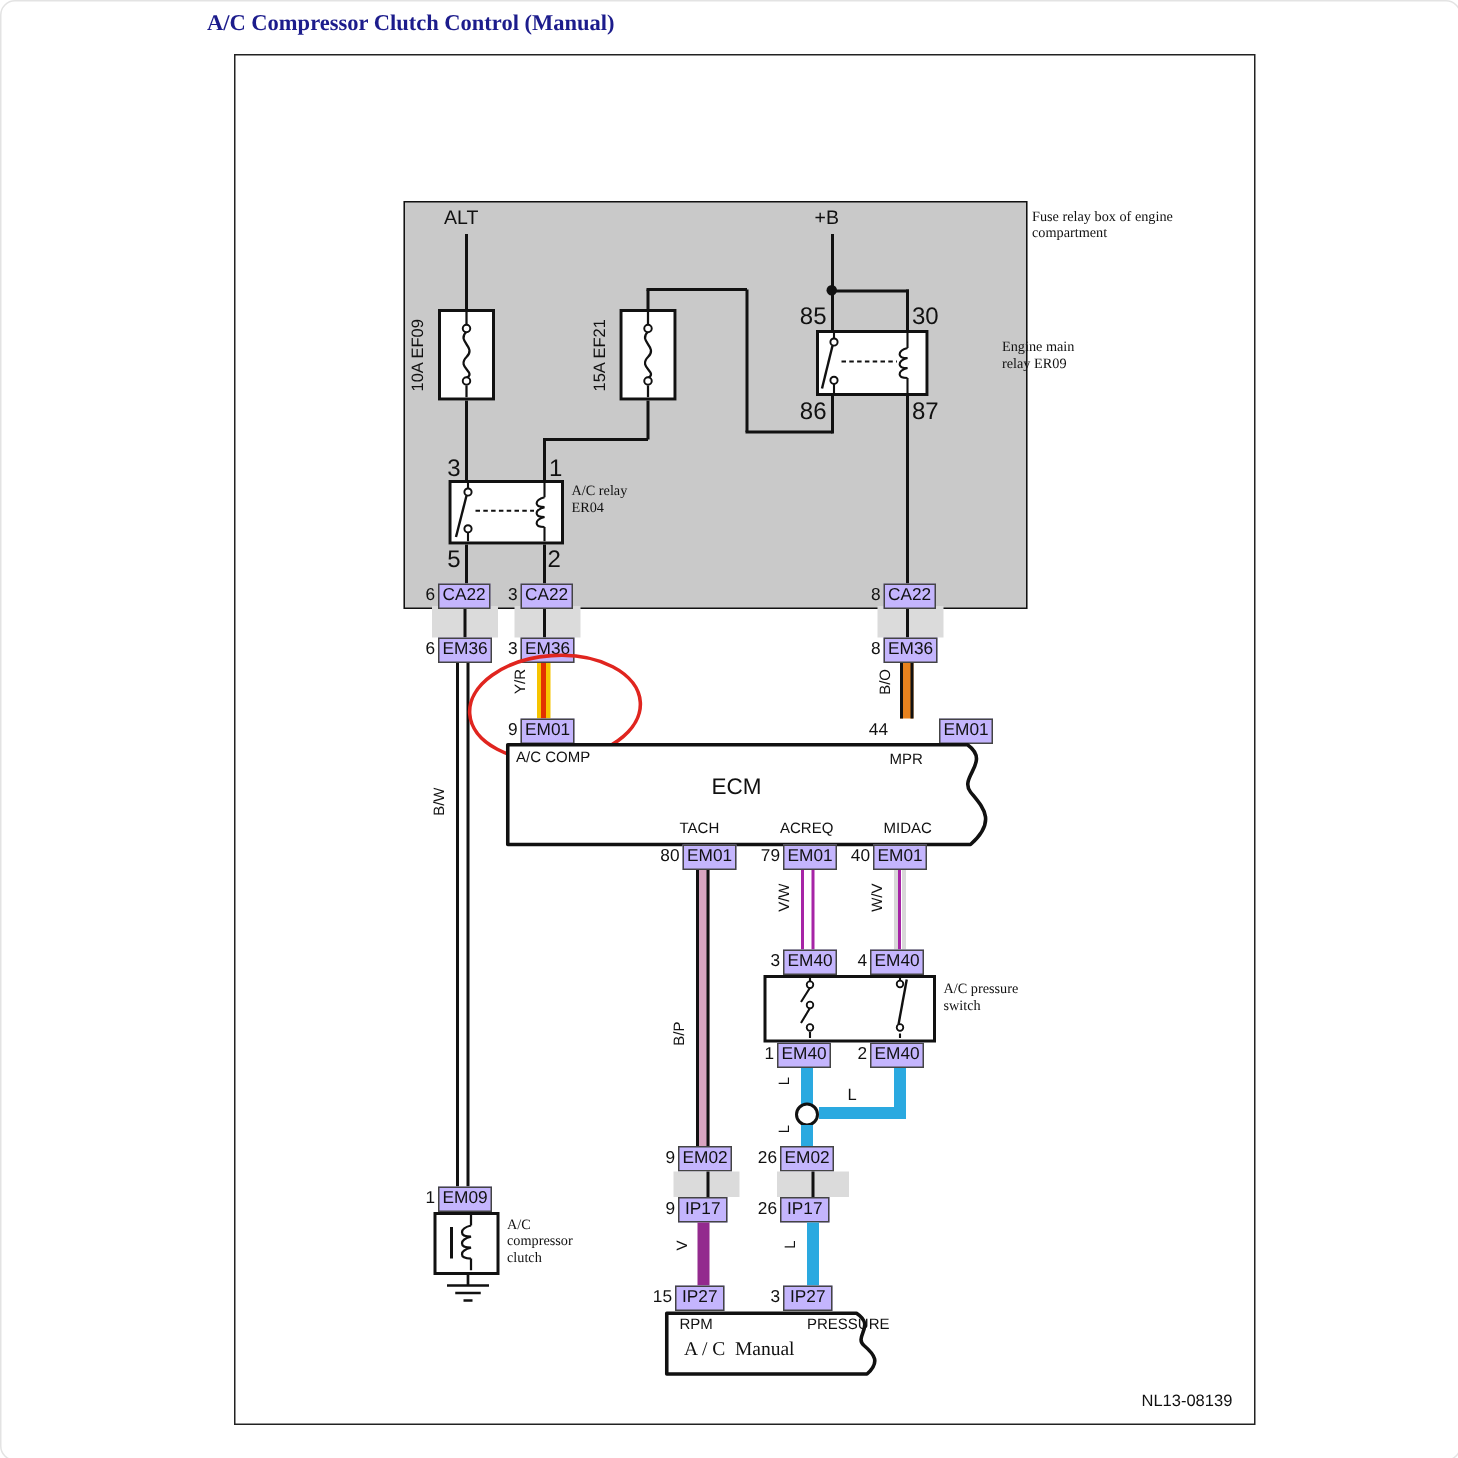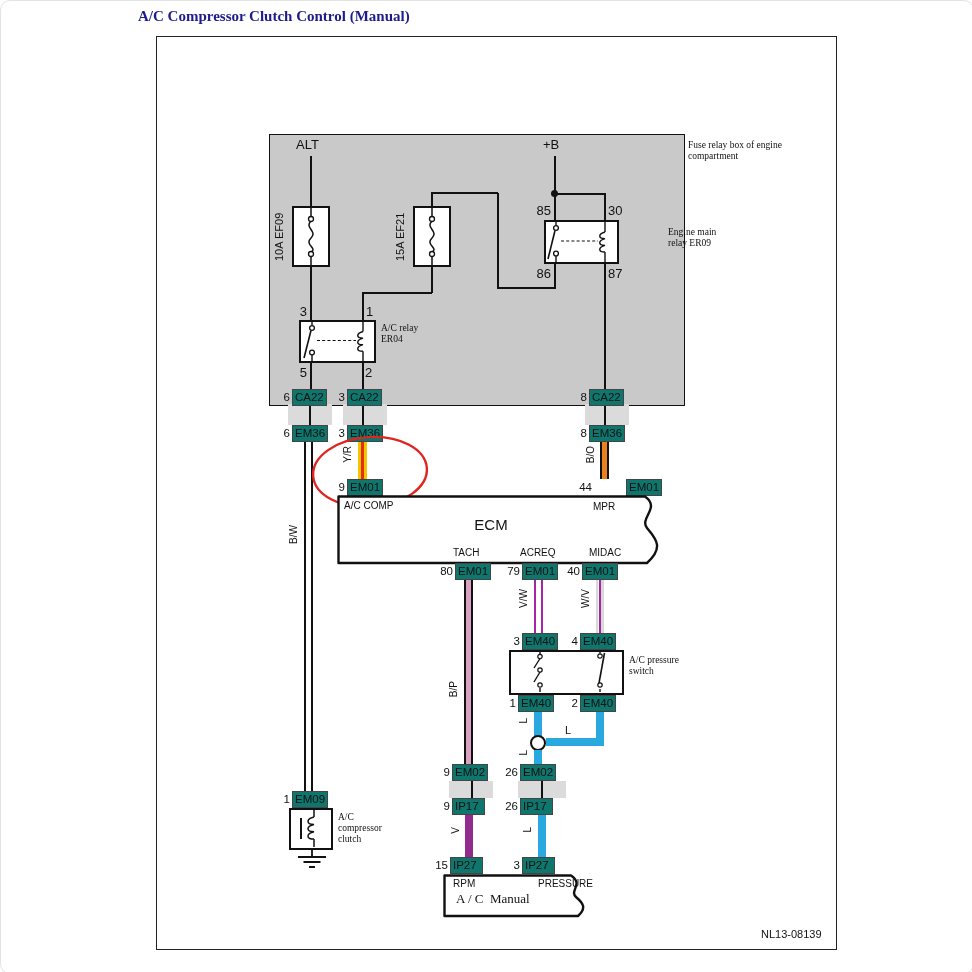--- a/index.html
+++ b/index.html
@@ -6,28 +6,28 @@
   .page{position:relative;width:972px;height:972px;background:#fff;border:1px solid #e3e3e3;border-radius:10px;overflow:hidden;
         font-family:"Liberation Sans",sans-serif;color:#111;}
   .abs{position:absolute;}
   .frame{position:absolute;left:155px;top:35px;width:679px;height:912px;border:1.5px solid #222;background:#fff;}
   .title{position:absolute;left:137px;top:7px;font:bold 15px "Liberation Serif",serif;}
   .graybox{position:absolute;left:268px;top:133px;width:414px;height:270px;background:#c9c9c9;border:1.5px solid #111;}
   .ln{position:absolute;background:#111;}
   .dot{position:absolute;width:7px;height:7px;border-radius:50%;background:#111;}
   .serif{font-family:"Liberation Serif",serif;font-size:9.5px;line-height:11px;}
   .biglbl{font-size:13px;}
-  .pinlbl{position:absolute;font-size:13px;}
+  .pinlbl{position:absolute;font-size:16px;}
   .fusebox{position:absolute;width:38px;height:61px;background:#fff;border:2px solid #111;box-sizing:border-box;}
   .relay{position:absolute;background:#fff;border:2px solid #111;box-sizing:border-box;}
   .vf{position:absolute;writing-mode:vertical-rl;transform:rotate(180deg);font-size:11px;text-align:center;}
   .vl{position:absolute;writing-mode:vertical-rl;transform:rotate(180deg);font-size:10px;}
   .cb{position:absolute;display:flex;height:17px;}
   .cb .pn{min-width:12px;text-align:right;padding-right:2px;font-size:11.5px;line-height:17px;}
-  .cb .bx{border:1.5px solid #444;background:#0f766e;min-width:33px;padding:0 2px;
+  .cb .bx{border:1.5px solid #444;background:#c4b5fd;min-width:33px;padding:0 2px;text-align:center;
           font-size:11.5px;line-height:14px;box-sizing:border-box;height:17px;}
   .tab{position:absolute;background:#dbdbdb;}
   .w2{position:absolute;width:9px;box-sizing:border-box;border-left:2.5px solid #111;border-right:2.5px solid #111;background:#fff;}
   .sig{position:absolute;font-size:10px;}
   .blue{background:#2aa9e0;}
   .junc{position:absolute;width:16px;height:16px;border:2px solid #111;border-radius:50%;background:#fff;box-sizing:border-box;}
   svg{display:block;}
 </style>
 </head>
 <body>

